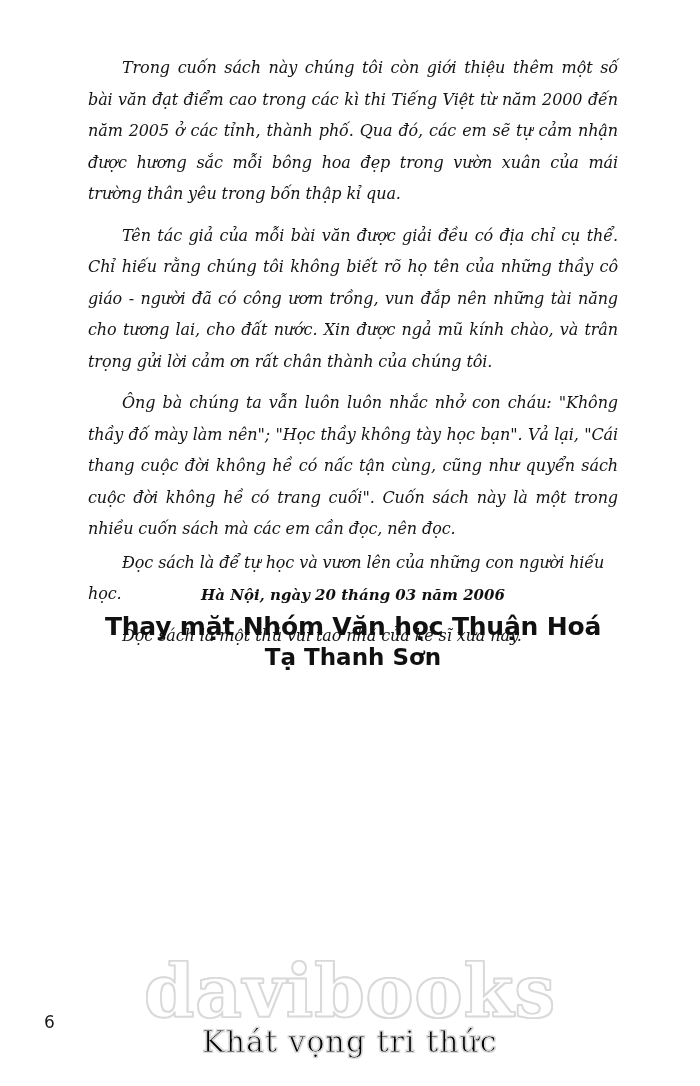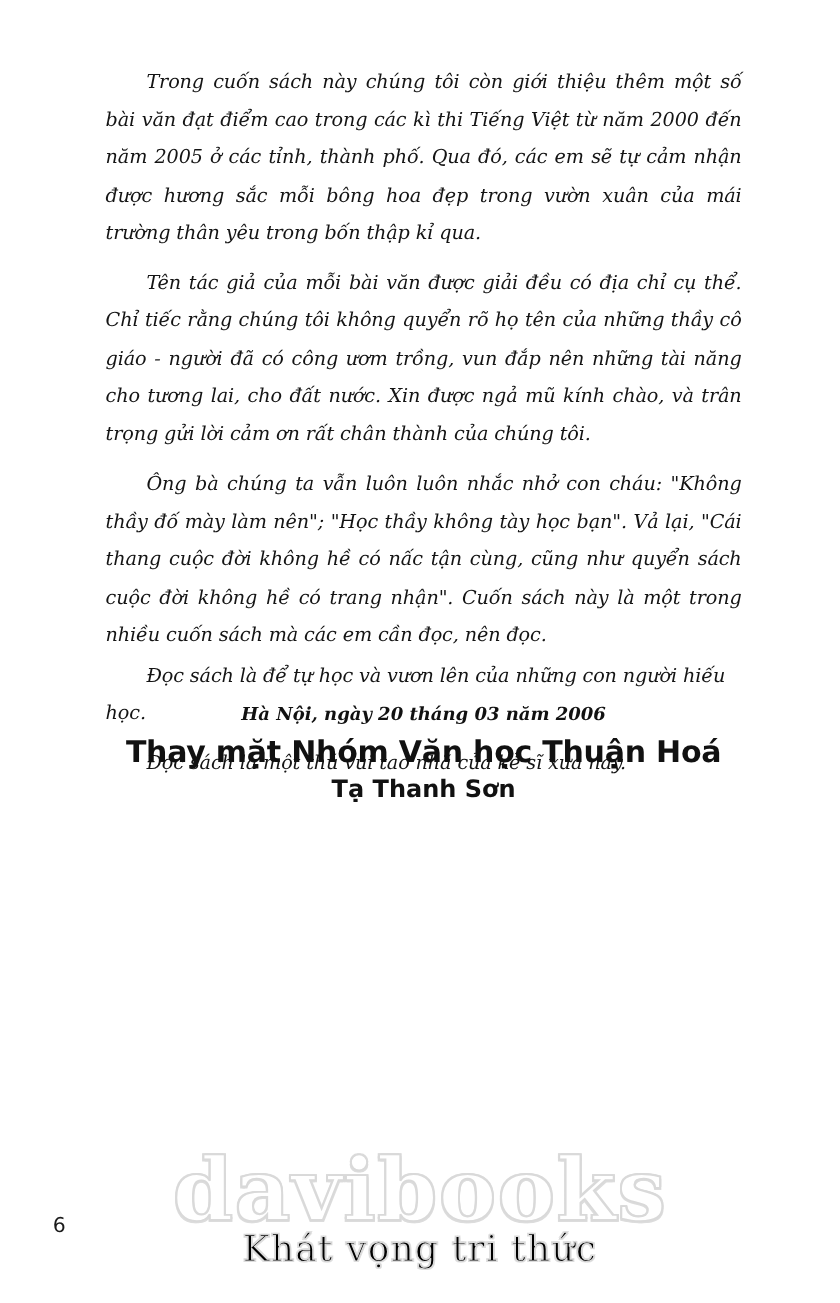--- a/index.html
+++ b/index.html
@@ -76,21 +76,21 @@
     font-style: normal;
     font-weight: bold;
     font-size: 25px;
     letter-spacing: -0.2px;
   }
 
   .sig-line.name {
     font-family: "DejaVu Sans", "Liberation Sans", sans-serif;
     font-style: normal;
     font-weight: bold;
-    font-size: 20px;
+    font-size: 23px;
     text-align: center;
   }
 
   .page-number {
     position: absolute;
     left: 44px;
     top: 1012px;
     font-family: "DejaVu Sans", "Liberation Sans", sans-serif;
     font-size: 17px;
     color: #1a1a1a;
@@ -136,22 +136,22 @@
     letter-spacing: 1px;
   }
 </style>
 </head>
 <body>
 
 <div class="page">
 
   <div class="content">
     <p class="para">Trong cuốn sách này chúng tôi còn giới thiệu thêm một số bài văn đạt điểm cao trong các kì thi Tiếng Việt từ năm 2000 đến năm 2005 ở các tỉnh, thành phố. Qua đó, các em sẽ tự cảm nhận được hương sắc mỗi bông hoa đẹp trong vườn xuân của mái trường thân yêu trong bốn thập kỉ qua.</p>
-    <p class="para para-spaced">Tên tác giả của mỗi bài văn được giải đều có địa chỉ cụ thể. Chỉ tiếc rằng chúng tôi không quyển rõ họ tên của những thầy cô giáo - người đã có công ươm trồng, vun đắp nên những tài năng cho tương lai, cho đất nước. Xin được ngả mũ kính chào, và trân trọng gửi lời cảm ơn rất chân thành của chúng tôi.</p>
-    <p class="para para-spaced">Ông bà chúng ta vẫn luôn luôn nhắc nhở con cháu: "Không thầy đố mày làm nên"; "Học thầy không tày học bạn". Vả lại, "Cái thang cuộc đời không hề có nấc tận cùng, cũng như quyển sách cuộc đời không hề có trang nhận". Cuốn sách này là một trong nhiều cuốn sách mà các em cần đọc, nên đọc.</p>
+    <p class="para para-spaced">Tên tác giả của mỗi bài văn được giải đều có địa chỉ cụ thể. Chỉ hiếu rằng chúng tôi không biết rõ họ tên của những thầy cô giáo - người đã có công ươm trồng, vun đắp nên những tài năng cho tương lai, cho đất nước. Xin được ngả mũ kính chào, và trân trọng gửi lời cảm ơn rất chân thành của chúng tôi.</p>
+    <p class="para para-spaced">Ông bà chúng ta vẫn luôn luôn nhắc nhở con cháu: "Không thầy đố mày làm nên"; "Học thầy không tày học bạn". Vả lại, "Cái thang cuộc đời không hề có nấc tận cùng, cũng như quyển sách cuộc đời không hề có trang cuối". Cuốn sách này là một trong nhiều cuốn sách mà các em cần đọc, nên đọc.</p>
     <p class="para short tight">Đọc sách là để tự học và vươn lên của những con người hiếu học.</p>
     <p class="para short para-spaced tight">Đọc sách là một thú vui tao nhã của kẻ sĩ xưa nay.</p>
   </div>
 
   <div class="signature">
     <div class="sig-line">Hà Nội, ngày 20 tháng 03 năm 2006</div>
     <div class="sig-line org">Thay mặt Nhóm Văn học Thuận Hoá</div>
     <div class="sig-line name">Tạ Thanh Sơn</div>
   </div>
 

